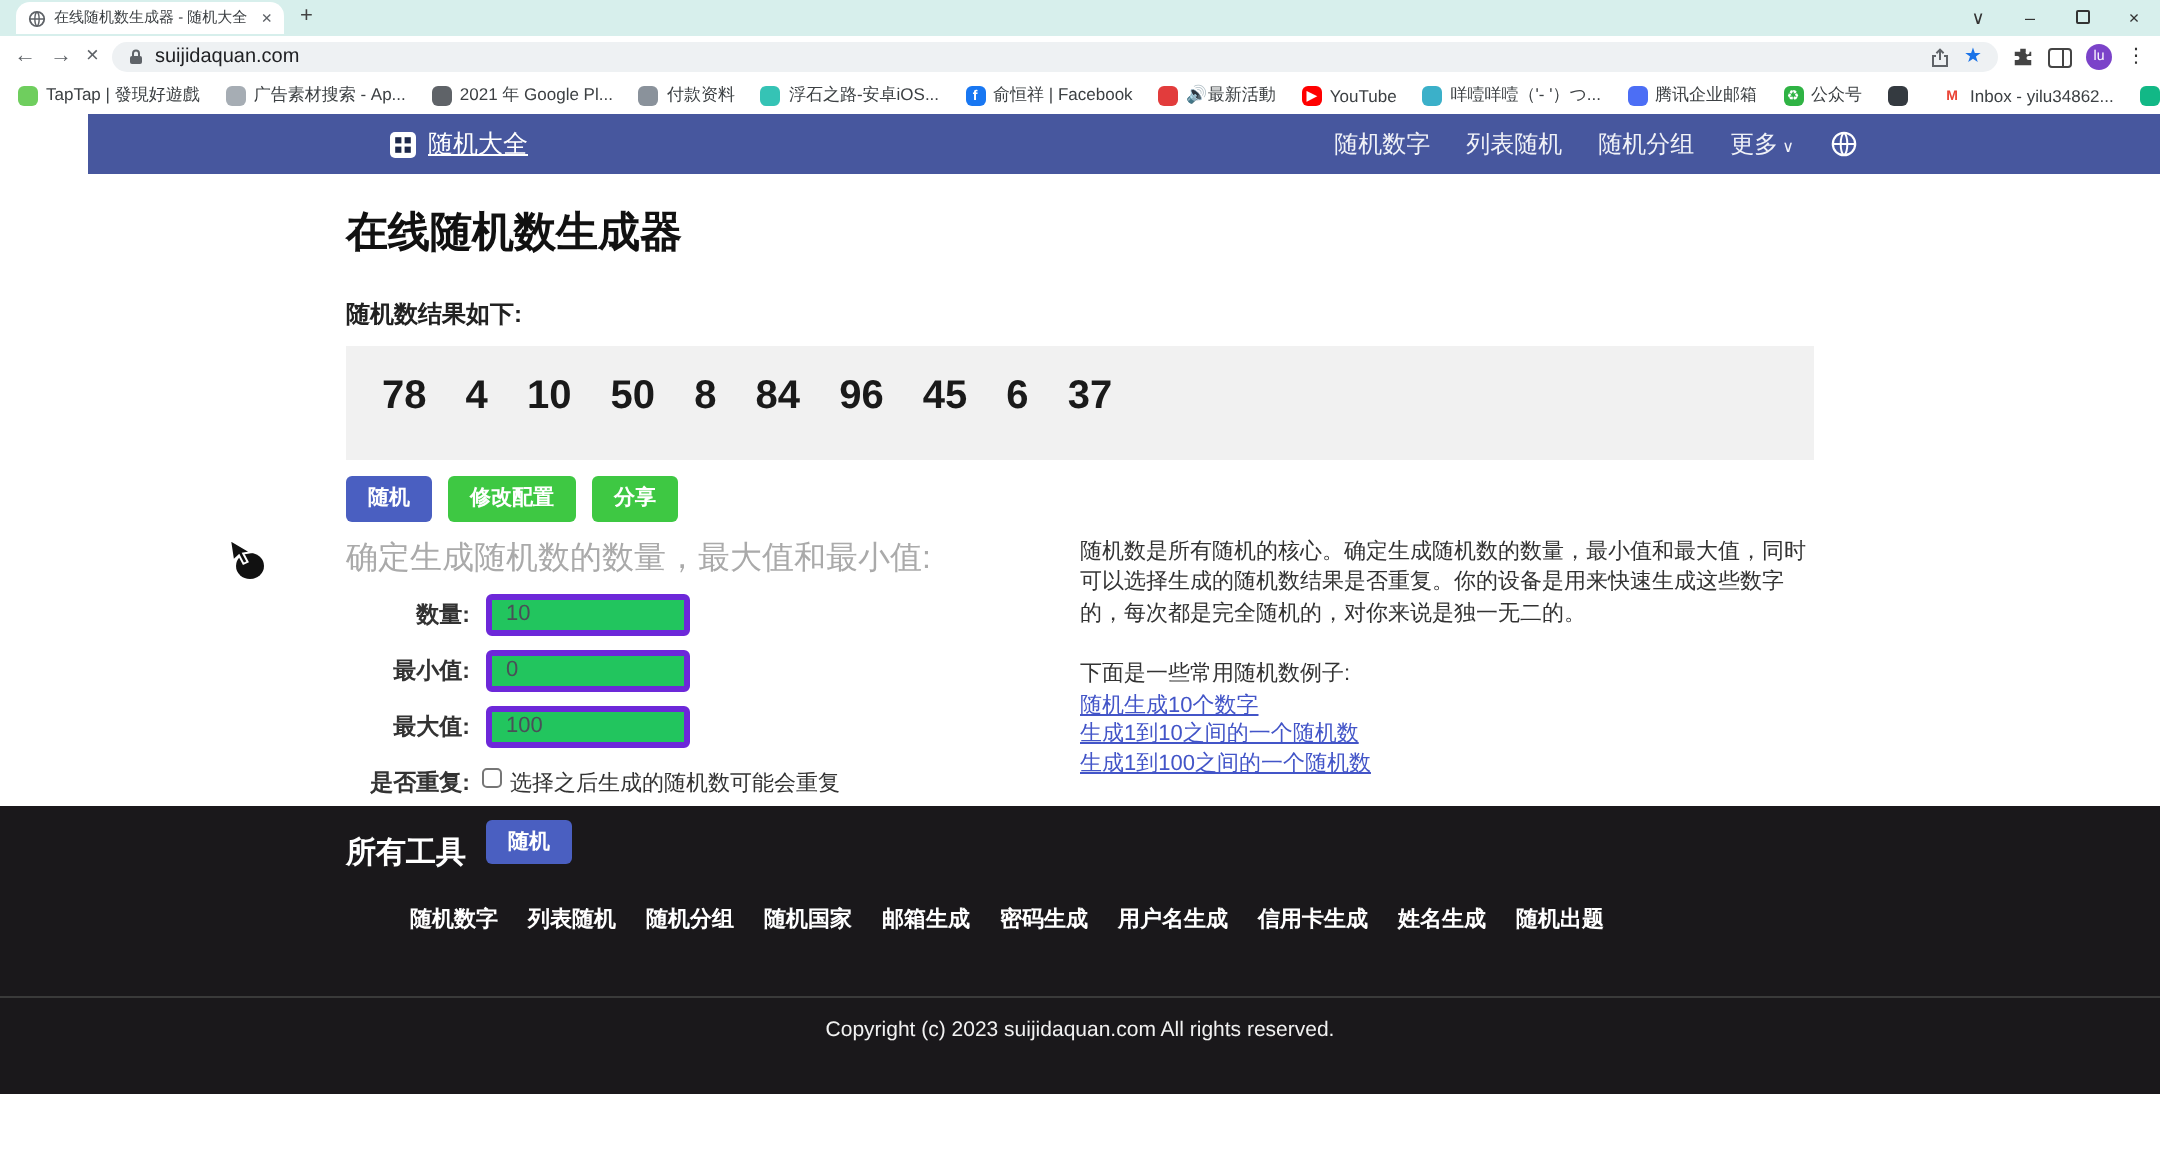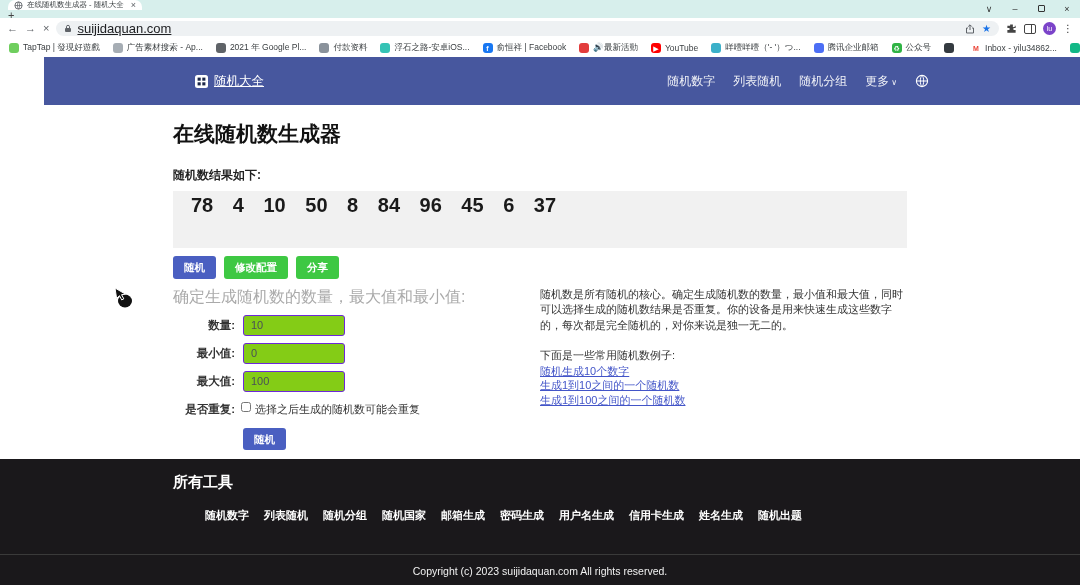--- a/index.html
+++ b/index.html
@@ -1,74 +1,74 @@
 <!DOCTYPE html>
 <html style="--chrome_bg: #d7efec; --navbar_bg: #47579e; --primary_btn: #4a5fc1; --success_btn: #3ec843; --link: #4355c8; --footer_bg: #1a181b; --accent_star: #1a73e8; --avatar_bg: #7b43c9;"><head>
 <meta charset="utf-8">
 <style>
   * { box-sizing: border-box; }
   html,body { margin:0; padding:0; width:1080px; height:585px; overflow:hidden;
     font-family:"Liberation Sans","DejaVu Sans",sans-serif; }
   body { position:relative; background:#fff; }
 
   
-  .tabstrip { height:18px; background:var(--chrome_bg,#d7efec); display:flex; align-items:flex-start; position:relative;flex-direction:column; }
+  .tabstrip { height:18px; background:var(--chrome_bg,#d7efec); display:flex; align-items:center; position:relative; }
   .tab { width:134px; height:16px; margin-left:8px; background:#fff; border-radius:7px 7px 0 0;
          display:flex; align-items:center; gap:4px; padding:0 6px; }
   .tab-title { font-size:7.5px; color:#3c4043; white-space:nowrap; overflow:hidden; text-overflow:ellipsis; flex:1; }
   .tab-close { font-size:9px; color:#5f6368; line-height:1; }
   .newtab { font-size:11px; color:#444; margin:0 0 2px 8px; line-height:1; }
   .winctrls { position:absolute; right:0; top:0; height:18px; display:flex; align-items:center; }
   .winctrls span { width:26px; text-align:center; font-size:9px; color:#333; line-height:1; }
   .restore-box { display:inline-block; width:7px; height:7px; border:1px solid #333; border-radius:1px; }
 
   .toolbar { height:21px; background:#fff; display:flex; align-items:center; padding:0 7px; gap:7px; }
   .navbtn { font-size:11px; color:#5f6368; line-height:1; }
   .omnibox { flex:1; height:15px; background:#eef1f3; border-radius:8px; display:flex; align-items:center;
              padding:0 8px; gap:5px; }
-  .url { font-size:13px; color:#202124;text-decoration:underline; }
+  .url { font-size:10px; color:#202124; }
   .omni-right { margin-left:auto; display:flex; align-items:center; gap:7px; }
   .star { color:var(--accent_star,#1a73e8); font-size:10px; line-height:1; }
   .avatar { width:13px; height:13px; border-radius:50%; background:var(--avatar_bg,#7b43c9); color:#fff;
             font-size:7px; display:flex; align-items:center; justify-content:center; }
   .dots { font-size:10px; color:#333; }
 
   .bookmarksbar { height:18px; background:#fff; display:flex; align-items:center; padding:0 9px; gap:13px;
                   font-size:8.5px; color:#3c4043; white-space:nowrap; }
   .bm { display:flex; align-items:center; gap:4px; }
   .bm-ico { width:10px; height:10px; border-radius:3px; display:flex; align-items:center; justify-content:center;
             font-size:7px; font-weight:bold; color:#fff; line-height:1; flex:none; }
 
   
-  .site-nav { height:48px; background:var(--navbar_bg,#47579e);margin-left:44px; }
+  .site-nav { height:30px; background:var(--navbar_bg,#47579e);margin-left:44px; }
   .nav-inner { width:734px; margin:0 auto; height:100%; display:flex; align-items:center; justify-content:space-between; }
   .brand { display:flex; align-items:center; gap:6px; color:#fff; font-size:12.5px; }
   .nav-right { display:flex; align-items:center; gap:18px; }
   .nav-link, .nav-more { color:rgba(255,255,255,.92); font-size:12px; text-decoration:none; }
   .nav-more .chev { font-size:8px; margin-left:2px; }
 
   
-  .page { height:354px; background:#fff; position:relative; }
+  .page { height:316px; background:#fff; position:relative; }
   .container { width:734px; margin:0 auto; }
   h1.page-title { margin:0; padding-top:15px; font-size:21px; color:#111; }
   .results-label { margin-top:19px; font-size:12px; font-weight:bold; color:#222; }
-  .results-box { margin-top:7px; height:57px; background:#f1f1f1; padding:3px 18px; }
+  .results-box { margin-top:7px; height:57px; background:#f1f1f1; padding:14px 18px; }
   .results-nums { font-size:20px; font-weight:bold; color:#1a1a1a; word-spacing:14px; white-space:pre; }
   .btn-row { margin-top:8px; display:flex; gap:8px; }
   .btn { border:none; border-radius:3px; color:#fff; font-size:10.5px; font-weight:bold; padding:5px 11px;
          font-family:inherit; line-height:1.2; }
   .btn-blue { background:var(--primary_btn,#4a5fc1); }
   .btn-green { background:var(--success_btn,#3ec843); }
   .cols { display:flex; margin-top:8px; }
   .col-left { width:367px; }
   .col-right { width:367px; font-size:11px; line-height:15.5px; color:#333; }
   .hint { font-size:16px; color:#aaa; }
   .frow { display:flex; align-items:center; margin-top:7px; }
   .flabel { width:62px; text-align:right; font-weight:bold; font-size:11.5px; color:#333; margin-right:8px; flex:none; }
-  .finput { width:102px; height:21px; border:1px solid #6d28d9; border-radius:3px; background:#84cc16;
+  .finput { width:102px; height:21px; border:3px solid #6d28d9; border-radius:3px; background:#22c55e;
             font-size:11px; color:#495057; padding:0 7px; font-family:inherit; }
   .repeat-row { display:flex; align-items:flex-start; margin-top:10px; font-size:11px; color:#333; }
   .repeat-row input { width:10px; height:10px; margin:0 4px 0 0; }
   .gen-btn { margin-top:11px; margin-left:70px; }
   .p2 { margin-top:15px; }
   .ex-label { margin-top:15px; }
   .ex-link { display:block; color:var(--link,#4355c8); text-decoration:underline; line-height:14.5px; }
 
   
   .footer { height:144px; background:var(--footer_bg,#1a181b); color:#fff; padding-top:14px; }

